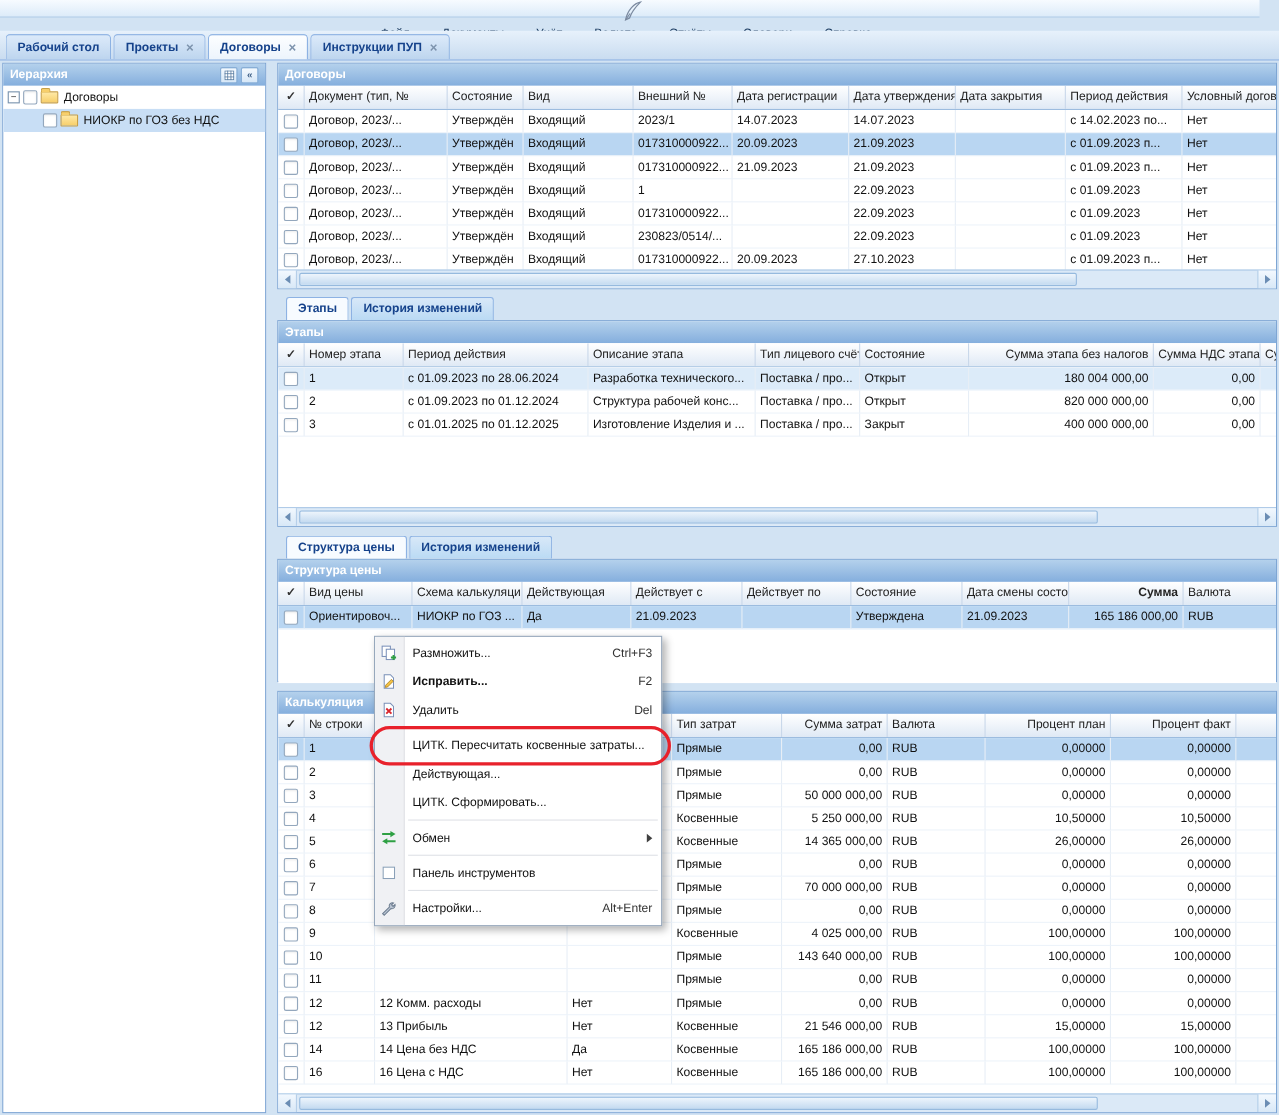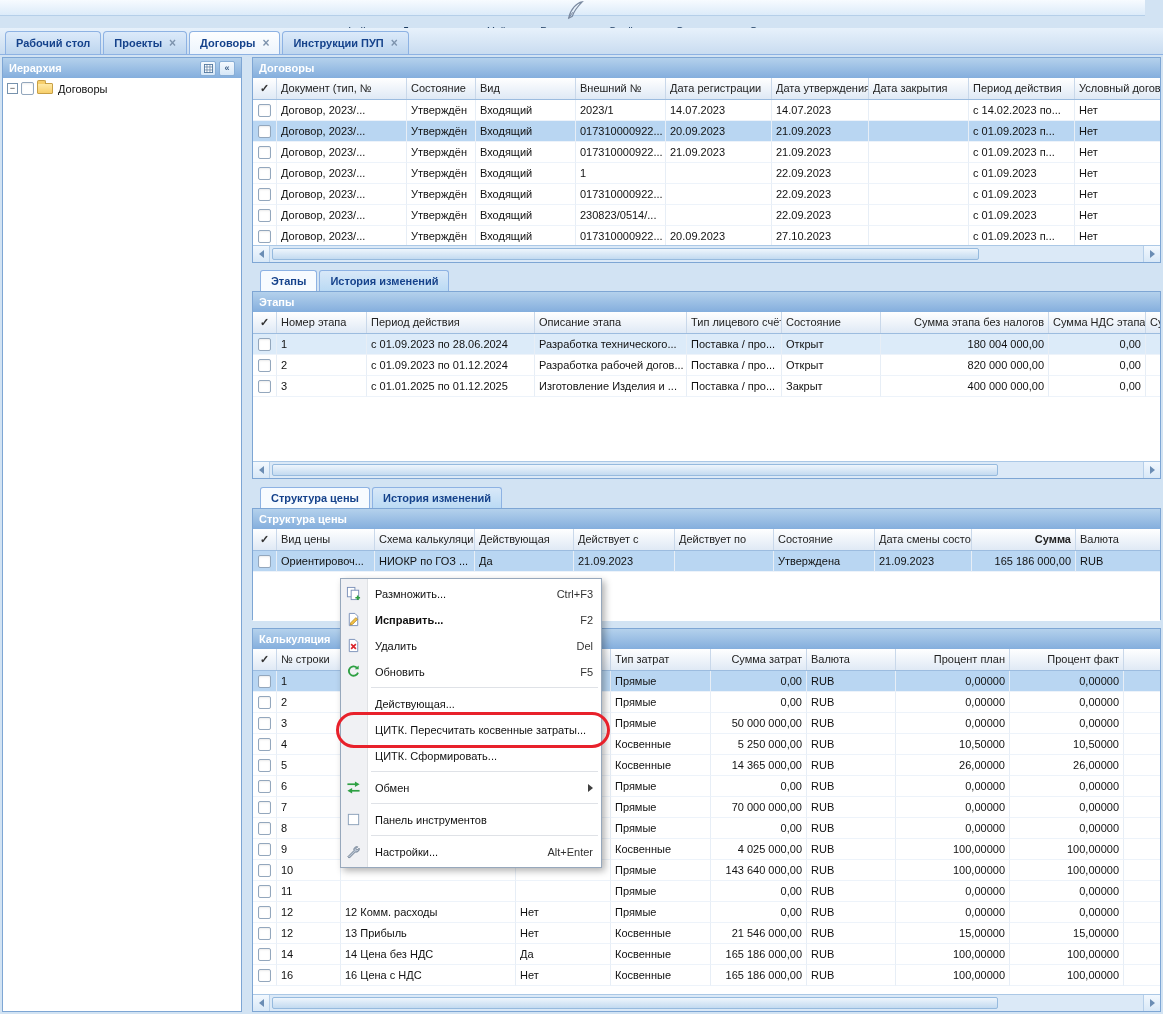--- a/index.html
+++ b/index.html
@@ -187,20 +187,26 @@
         <span class="hdr-btn">«</span>
       </span>
     </div>
     <div class="tree" id="hier-tree">
         <div class="tree-row" style="padding-left: 4px;">
           <span class="exp">−</span>
           <span class="cb"></span>
           <span class="folder"></span>
           <span class="tree-label">Договоры</span>
         </div>
+        <div class="tree-row selected" style="padding-left: 22px;">
+          <span class="tree-indent"></span>
+          <span class="cb"></span>
+          <span class="folder"></span>
+          <span class="tree-label">НИОКР по ГОЗ без НДС</span>
+        </div>
       </div>
   </div>
 
   <div class="panel" id="contracts-panel">
     <div class="panel-header">
       <span>Договоры</span>
     </div>
     <div class="grid">
       <div class="grid-header">
           <div class="hcell check-col" style="width: 24px;">✓</div>
@@ -364,21 +370,21 @@
             <div class="gcell" style="width: 168px; text-align: right;">180 004 000,00</div>
             <div class="gcell" style="width: 97px; text-align: right;">0,00</div>
             <div class="gcell" style="width: 45px;"></div>
           </div>
           <div class="grow">
             <div class="gcell check-col" style="width: 24px;">
               <span class="cb"></span>
             </div>
             <div class="gcell" style="width: 90px;">2</div>
             <div class="gcell" style="width: 168px;">с 01.09.2023 по 01.12.2024</div>
-            <div class="gcell" style="width: 152px;">Разработка рабочей догов...</div>
+            <div class="gcell" style="width: 152px;">Структура рабочей конс...</div>
             <div class="gcell" style="width: 95px;">Поставка / про...</div>
             <div class="gcell" style="width: 99px;">Открыт</div>
             <div class="gcell" style="width: 168px; text-align: right;">820 000 000,00</div>
             <div class="gcell" style="width: 97px; text-align: right;">0,00</div>
             <div class="gcell" style="width: 45px;"></div>
           </div>
           <div class="grow">
             <div class="gcell check-col" style="width: 24px;">
               <span class="cb"></span>
             </div>
@@ -710,35 +716,27 @@
         <span class="ctx-shortcut">F2</span>
       </div>
       <div class="ctx-item">
         <span class="icon"><svg width="15" height="15" viewBox="0 0 16 16">
             <path d="M3.5 1.5h6l3 3v10h-9z" fill="#fff" stroke="#7a90b8"></path>
             <path d="M5.5 6.5l5 5m0-5l-5 5" stroke="#d9252c" stroke-width="1.8"></path>
           </svg></span>
         <span class="ctx-label">Удалить</span>
         <span class="ctx-shortcut">Del</span>
       </div>
-      <div class="ctx-item">
-        <span class="icon"><svg width="15" height="15" viewBox="0 0 16 16">
-            <path d="M12.8 9.2A5 5 0 1 1 11.6 4" fill="none" stroke="#2ea043" stroke-width="2"></path>
-            <path d="M13.5 1.5v4.2H9.3z" fill="#2ea043"></path>
-          </svg></span>
-        <span class="ctx-label">Обновить</span>
-        <span class="ctx-shortcut">F5</span>
-      </div>
       <div class="ctx-sep"></div>
-      <div class="ctx-item">
-        <span class="ctx-label">Действующая...</span>
-      </div>
       <div class="ctx-item">
         <span class="ctx-label">ЦИТК. Пересчитать косвенные затраты...</span>
         <span class="oval" style="border-color: rgb(232, 33, 43);"></span>
+      </div>
+      <div class="ctx-item">
+        <span class="ctx-label">Действующая...</span>
       </div>
       <div class="ctx-item">
         <span class="ctx-label">ЦИТК. Сформировать...</span>
       </div>
       <div class="ctx-sep"></div>
       <div class="ctx-item">
         <span class="icon"><svg width="15" height="15" viewBox="0 0 16 16">
             <path d="M1.5 4.5h9" stroke="#2ea043" stroke-width="1.8"></path>
             <path d="M9.5 1.5L14.5 4.5l-5 3z" fill="#2ea043"></path>
             <path d="M14.5 11.5h-9" stroke="#2ea043" stroke-width="1.8"></path>

